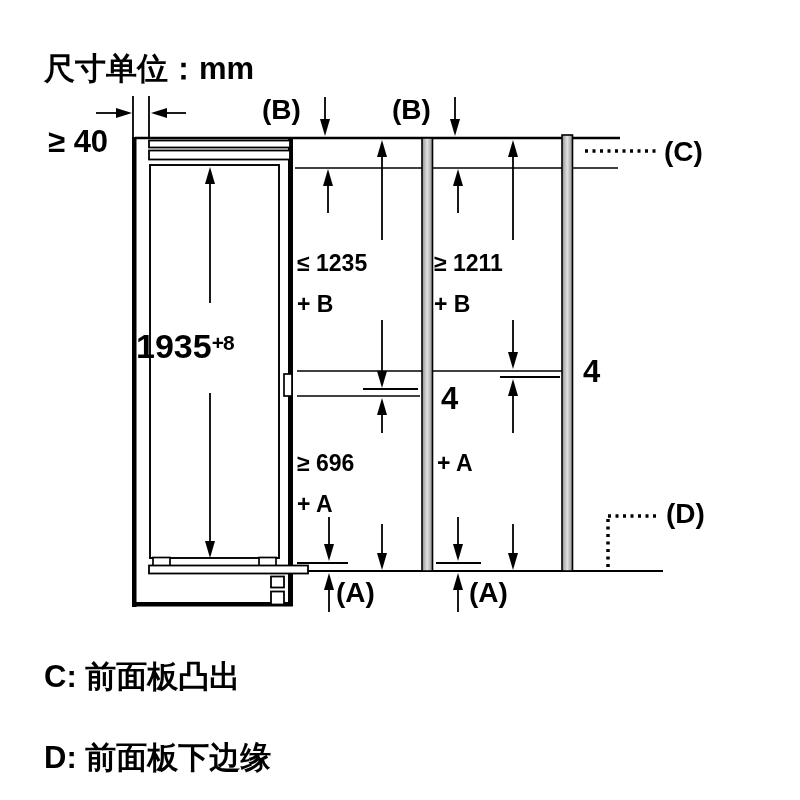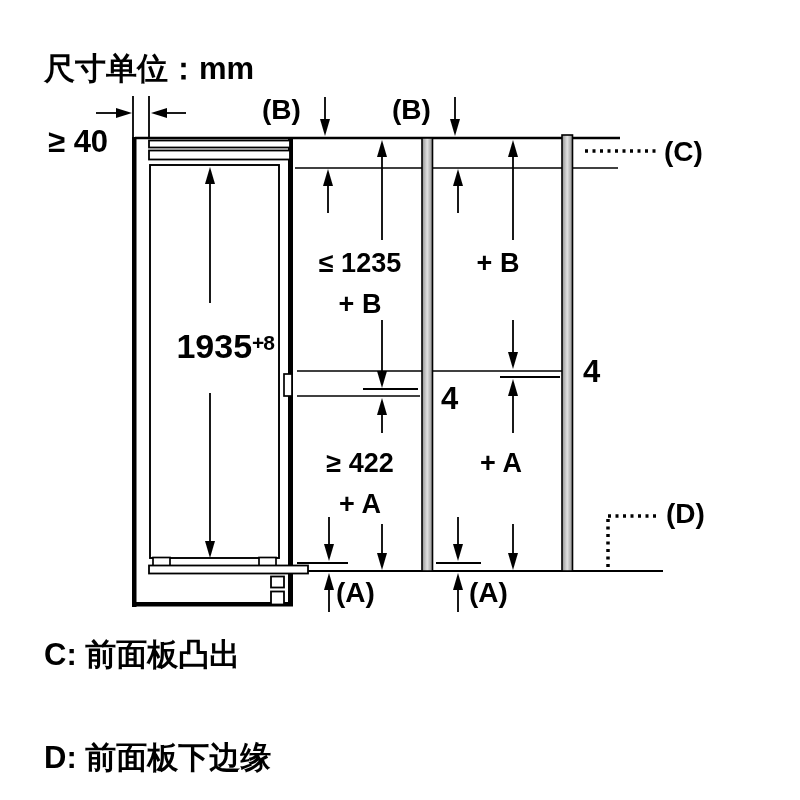--- a/index.html
+++ b/index.html
@@ -4,22 +4,22 @@
 <style>
   html,body{margin:0;padding:0;background:#ffffff;}
   #stage{
     position:relative;width:800px;height:800px;background:#ffffff;overflow:hidden;
     font-family:"Liberation Sans", sans-serif;color:#000;
   }
   #diagram-svg{position:absolute;left:0;top:0;}
   .lbl{position:absolute;white-space:nowrap;color:#000;}
   .t31{font-size:31px;font-weight:700;}
   .t28{font-size:28px;font-weight:700;}
-  .dim{position:absolute;text-align:center;font-size:27px;font-weight:700;line-height:41px;}
-  .niche-lbl{position:absolute;text-align:right;font-size:34px;font-weight:700;}
+  .dim{position:absolute;text-align:left;font-size:23px;font-weight:700;line-height:41px;}
+  .niche-lbl{position:absolute;text-align:left;font-size:34px;font-weight:700;}
   .niche-lbl sup{font-size:21px;font-weight:700;vertical-align:8px;letter-spacing:-1px;}
 </style>
 </head>
 <body>
 
 <div id="stage">
 
   <svg id="diagram-svg" width="800" height="800" viewBox="0 0 800 800">
     <defs>
       <linearGradient id="panelGrad" x1="0" y1="0" x2="1" y2="0">
@@ -153,32 +153,33 @@
 
   <div class="niche-lbl" style="left:136px;top:327px;width:138px;">
     <span>1935</span><sup>+8</sup>
   </div>
 
   <div class="dim" style="left:297px;top:243px;width:126px;">
     <div>≤ 1235</div>
     <div>+ B</div>
   </div>
   <div class="dim" style="left:434px;top:243px;width:128px;">
+    <div>≥ 1211</div>
     <div>+ B</div>
   </div>
   <div class="dim" style="left:297px;top:443px;width:126px;">
-    <div>≥ 422</div>
+    <div>≥ 696</div>
     <div>+ A</div>
   </div>
   <div class="dim" style="left:437px;top:443px;width:128px;">
     <div>+ A</div>
   </div>
 
   <div class="lbl t31" style="left:441px;top:381px;">4</div>
   <div class="lbl t31" style="left:583px;top:354px;">4</div>
 
   <div class="lbl t28" style="left:336px;top:577px;">(A)</div>
   <div class="lbl t28" style="left:469px;top:577px;">(A)</div>
 
-  <div class="lbl t31" style="left:44px;top:634px;">C: 前面板凸出</div>
+  <div class="lbl t31" style="left:44px;top:656px;">C: 前面板凸出</div>
   <div class="lbl t31" style="left:44px;top:697px;margin-top:40px;">D: 前面板下边缘</div>
 
 </div>
 
 </body></html>

